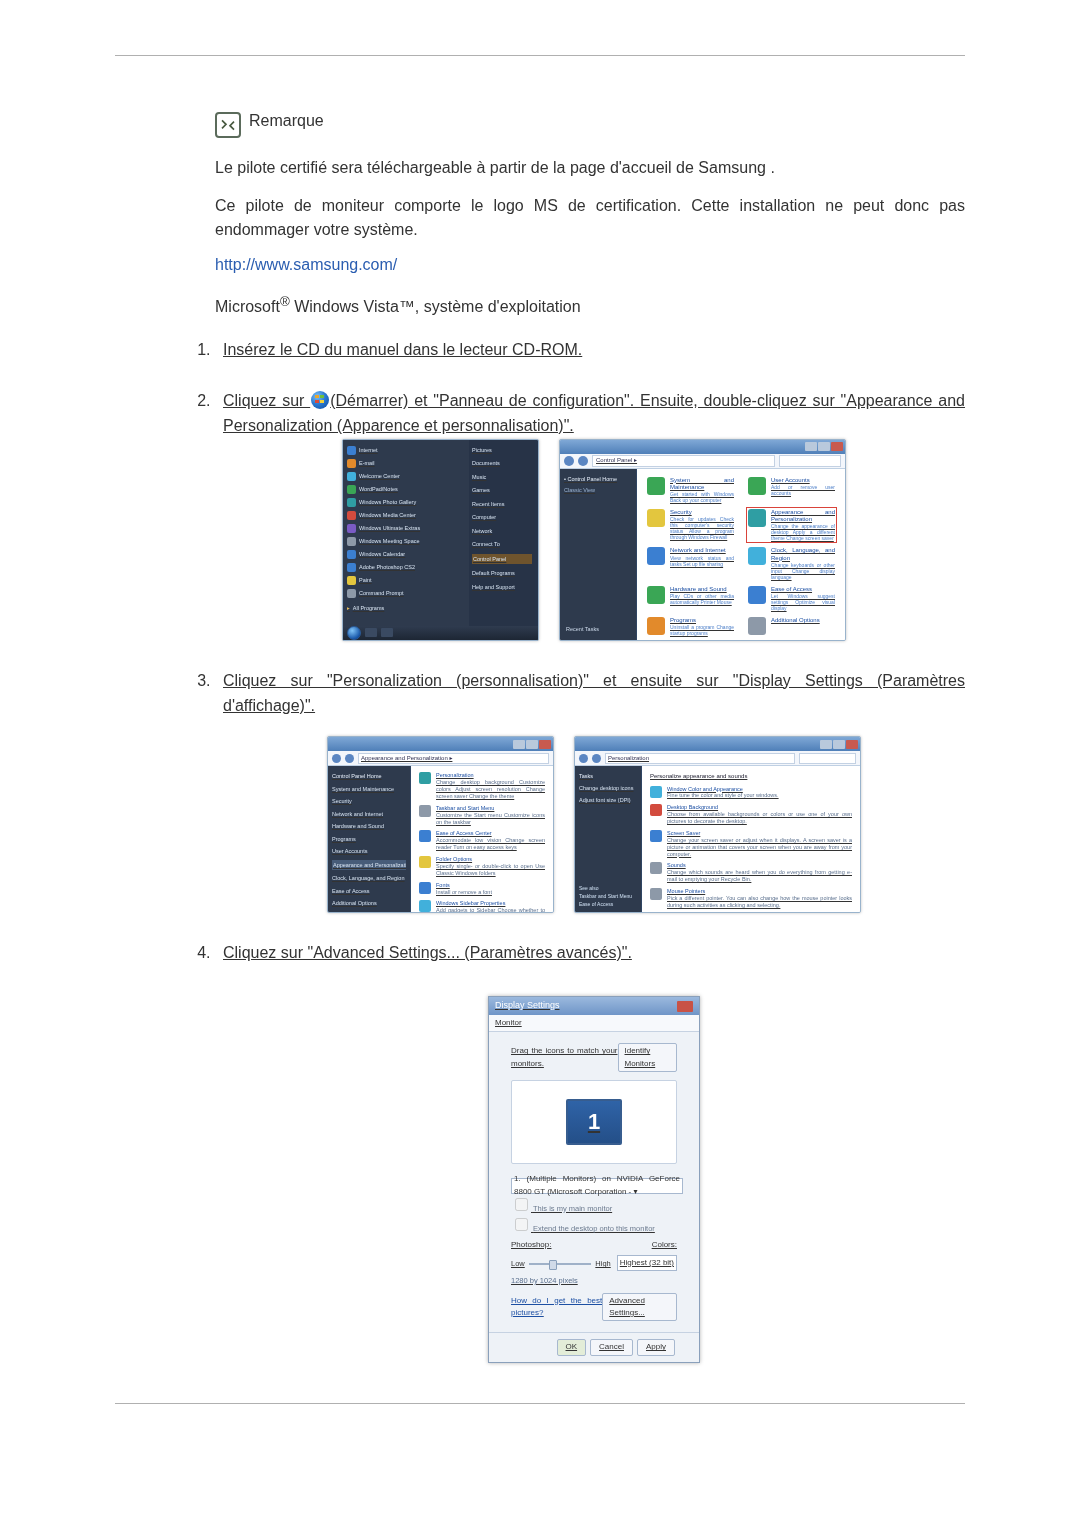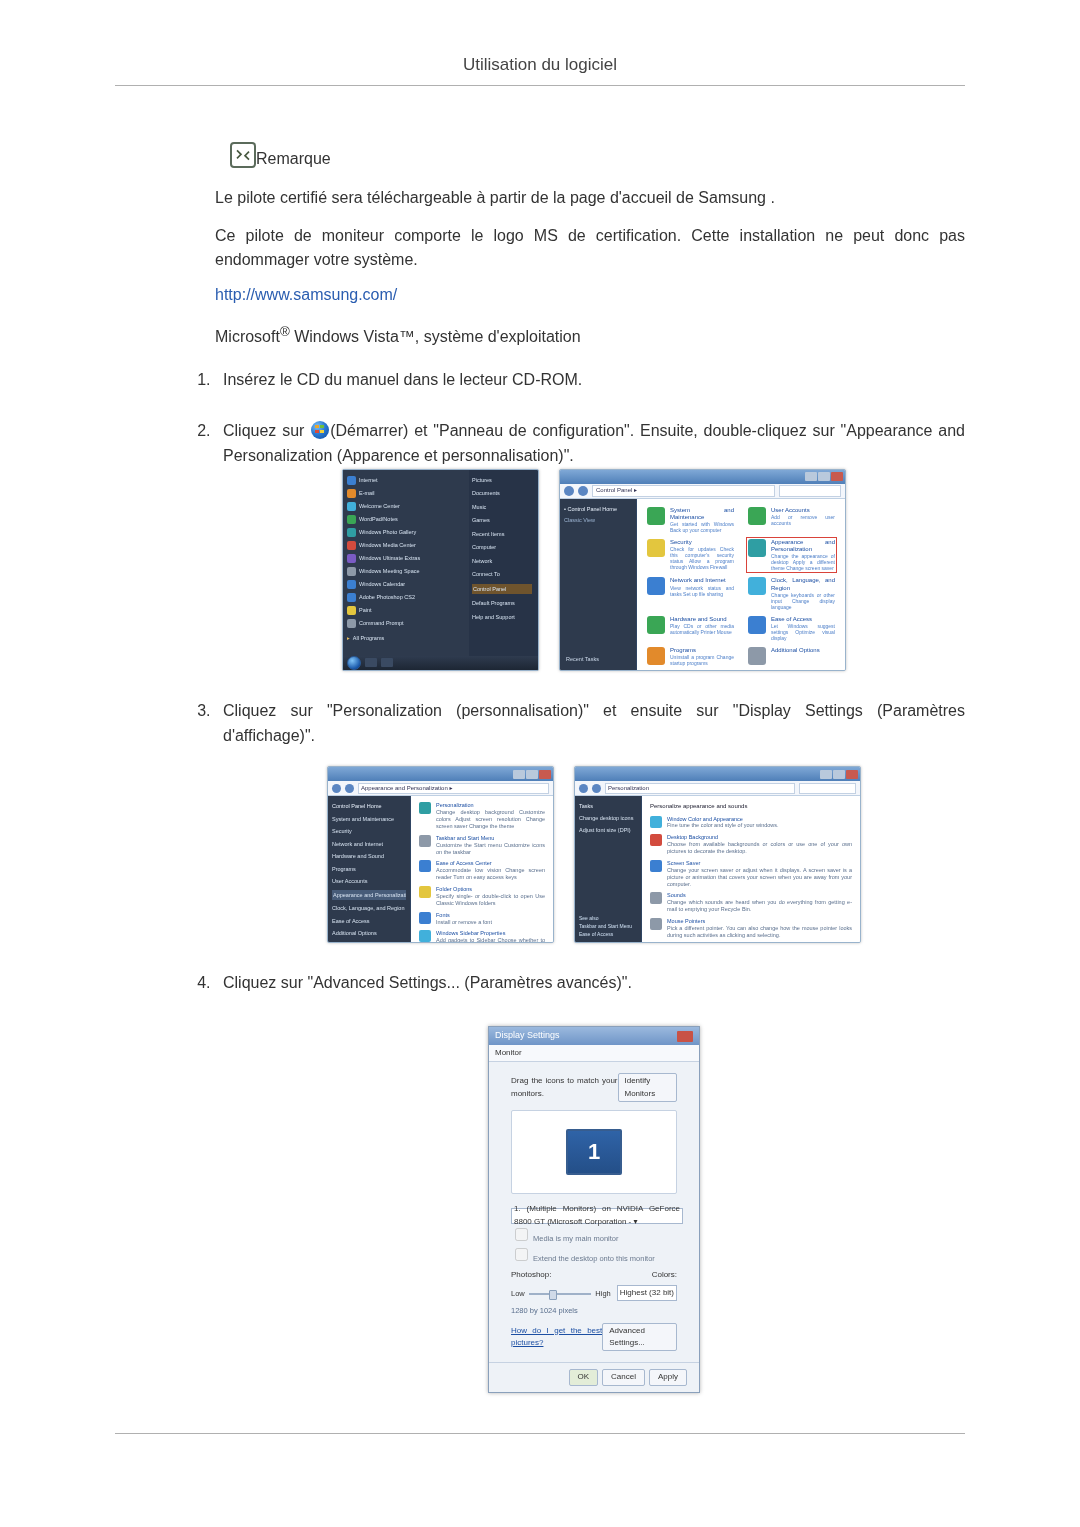--- a/index.html
+++ b/index.html
@@ -32,23 +32,23 @@
     border: none;
     border-top: 1px solid #b0b0b0;
     margin: 40px 0 0 0;
   }
   .content-offset {
     margin-left: 100px;
     margin-right: 0;
   }
   .remark-line {
     display: flex;
-    align-items: flex-end;
+    align-items: flex-start;
+    gap: 8px;
     margin-bottom: 18px;
-    margin-left: 15px;
   }
   .remark-icon {
     width: 22px;
     height: 22px;
     border: 2px solid #5b6b5b;
     border-radius: 4px;
     display: inline-flex;
     align-items: center;
     justify-content: center;
     color: #47583f;
@@ -86,20 +86,21 @@
     list-style: decimal;
     padding-left: 0;
     margin: 0 0 0 0;
   }
   ol.steps > li {
     font-size: 16px;
     line-height: 1.55;
     margin: 0 0 26px 0;
     padding-left: 8px;
     text-align: justify;
+    text-decoration: underline;
   }
   .start-icon {
     display: inline-flex;
     width: 18px;
     height: 18px;
     background: radial-gradient(circle at 35% 30%, #7fc3f7 0%, #2b7ad1 45%, #0b4aa0 100%);
     border-radius: 50%;
     vertical-align: -3px;
     position: relative;
     margin: 0 1px;
@@ -248,21 +249,21 @@
     display:flex;align-items:center;justify-content:center;font-size:22px;font-weight:bold;
   }
   .dlg .rowline { display:flex;justify-content:space-between;align-items:center;font-size:8px;margin:3px 0; }
   .dlg select,.dlg .dropdown { font-size:8px;border:1px solid #a7b8cf;background:#fff;padding:0 2px;height:14px;display:inline-flex;align-items:center; }
   .dlg .chk { font-size:7.5px;color:#6b7a8f;margin:1px 0; }
   .dlg .slider-row { display:flex;align-items:center;gap:4px;font-size:7.5px;margin:4px 0 2px; }
   .dlg .slider-track { flex:1;height:2px;background:#9fb1c8;position:relative; }
   .dlg .slider-track::after{content:"";position:absolute;right:55%;top:-3px;width:6px;height:8px;background:#d0dae8;border:1px solid #8aa0bb;border-radius:1px;}
   .dlg .centered-tiny { text-align:left;font-size:7.5px;color:#5a6f8d;margin-bottom:6px; }
   .dlg .linkish { color:#1c4fa3;font-size:8px;text-decoration:underline; }
-  .dlg .btnbar { display:flex;justify-content:flex-end;gap:4px;padding:6px 12px;background:#eef2f7;border-top:1px solid #c6d2e2; }
+  .dlg .btnbar { display:flex;justify-content:flex-end;gap:4px;padding:6px 24px;background:#eef2f7;border-top:1px solid #c6d2e2; }
   .dlg .btnbar .b { font-size:8px;border:1px solid #a7b8cf;background:#f4f6fa;padding:1px 8px;border-radius:2px; }
   .dlg .btnbar .b.ok{background:#e3edd8;}
   .dlg .id-btn { font-size:8px;border:1px solid #a7b8cf;background:#f4f6fa;padding:1px 6px;border-radius:2px; }
 
   .fig-single { display:flex;justify-content:center;margin:0 0 20px 0; }
 
   
   .c-blue   { background:#3b7fd1; }
   .c-green  { background:#3aa655; }
   .c-orange { background:#e28a2b; }
@@ -271,21 +272,20 @@
   .c-purple { background:#7a5bc4; }
   .c-yellow { background:#e3c63e; }
   .c-cyan   { background:#41b0db; }
   .c-grey   { background:#8d99a8; }
 </style>
 </head>
 <body>
 
 <div class="page">
 
-  <div class="header-title">Utilisation du logiciel</div>
   <hr class="rule">
 
   <div class="content-offset">
     <div class="remark-line">
       <span class="remark-icon">
         <svg viewBox="0 0 24 24" fill="none" stroke="currentColor" stroke-width="2.5">
           <path d="M3 17 L9 11 L3 5"></path>
           <path d="M21 7 L15 13 L21 19"></path>
         </svg>
       </span>
@@ -592,21 +592,21 @@
             <div class="tabrow">Monitor</div>
             <div class="inner">
               <div class="rowline">
                 <span>Drag the icons to match your monitors.</span>
                 <span class="id-btn">Identify Monitors</span>
               </div>
               <div class="monitor-preview">
                 <div class="mon">1</div>
               </div>
               <div class="dropdown" style="width:100%;">1. (Multiple Monitors) on NVIDIA GeForce 8800 GT (Microsoft Corporation - ▾</div>
-              <div class="chk"><input type="checkbox" disabled="" style=""> <span>Media is my main monitor</span></div>
+              <div class="chk"><input type="checkbox" disabled="" style=""> <span>This is my main monitor</span></div>
               <div class="chk"><input type="checkbox" disabled="" style=""> <span>Extend the desktop onto this monitor</span></div>
               <div class="rowline" style="margin-top:4px;">
                 <span>Photoshop:</span>
                 <span>Colors:</span>
               </div>
               <div class="rowline">
                 <div class="slider-row" style="flex:1;">
                   <span>Low</span>
                   <span class="slider-track"></span>
                   <span>High</span>

